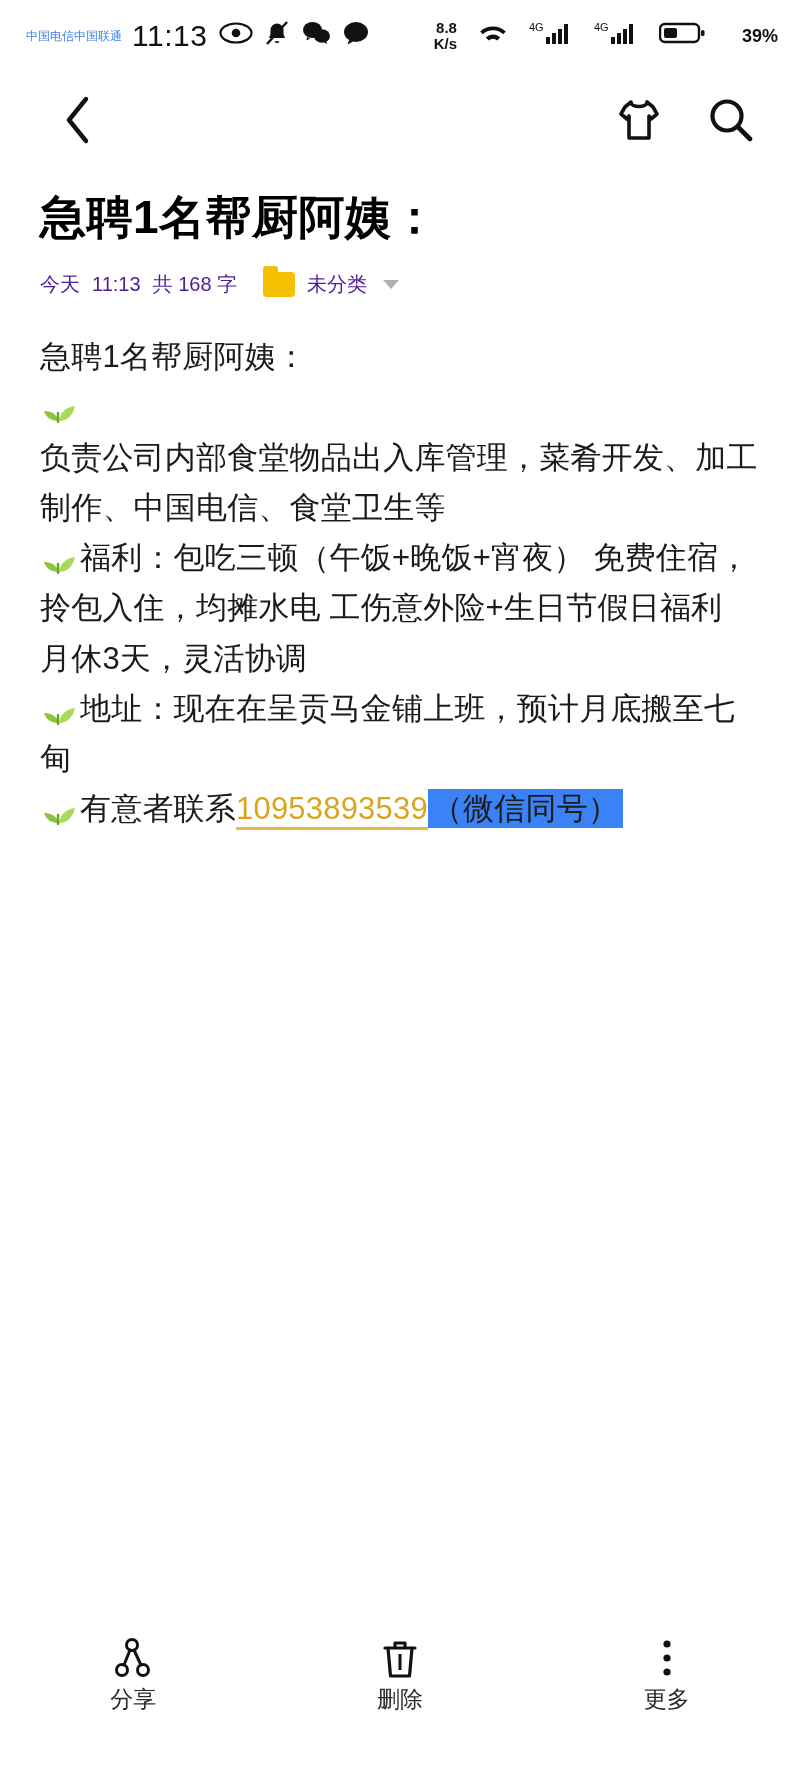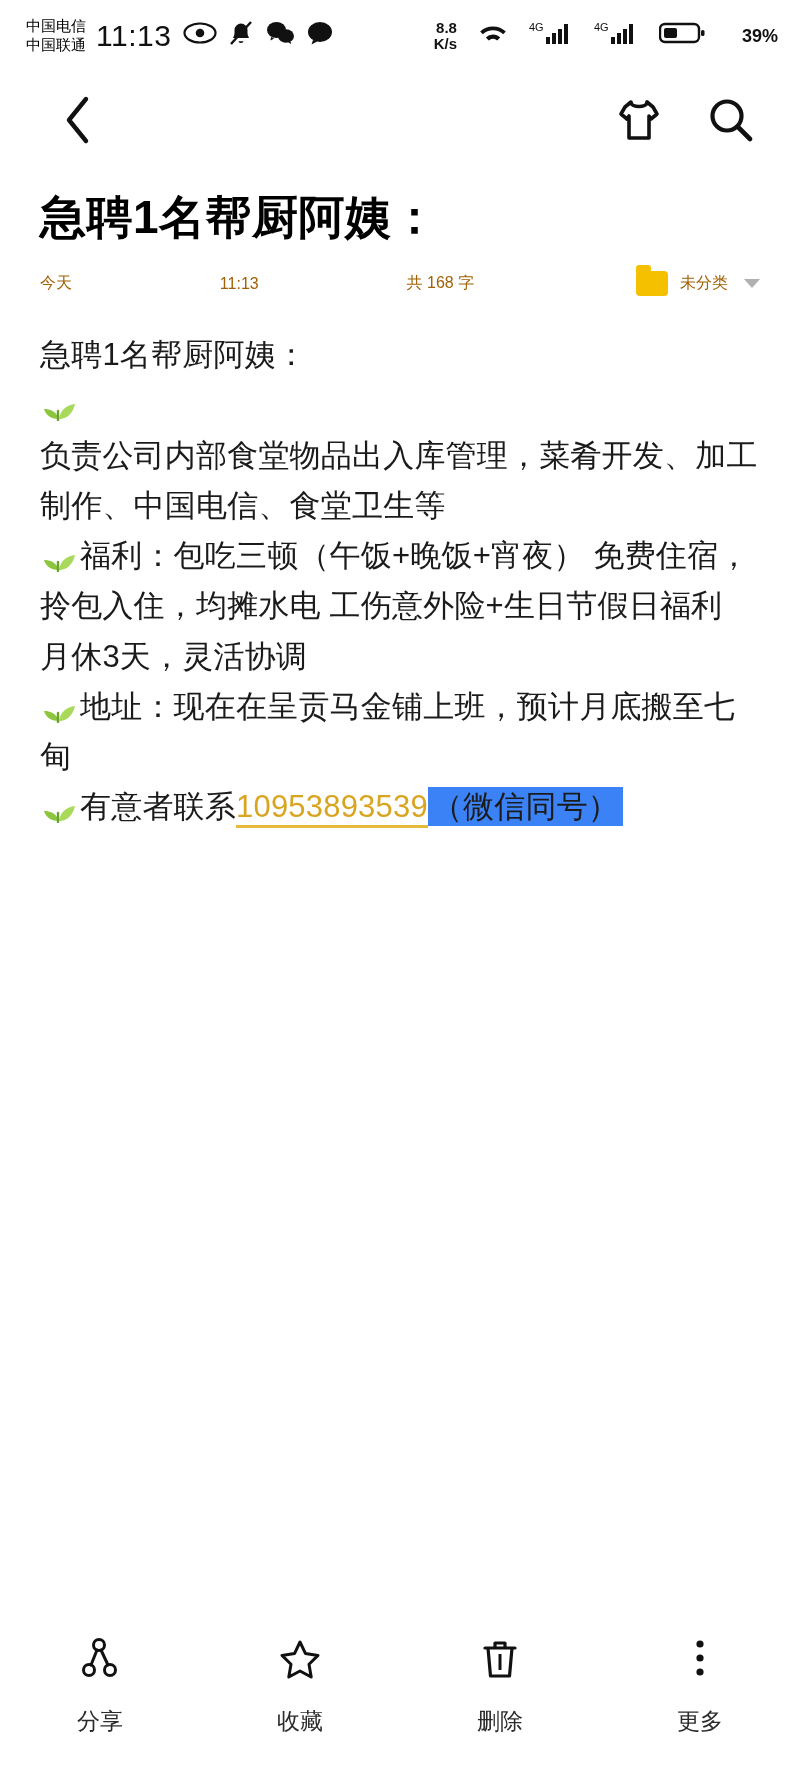--- a/index.html
+++ b/index.html
@@ -18,25 +18,24 @@
   .statusbar {
     height: 72px;
     display: flex;
     align-items: center;
     padding: 0 22px 0 26px;
     font-size: 28px;
     color: #111;
   }
   .carriers {
     display: flex;
-    flex-direction: column;
     justify-content: center;
-    font-size: 15px;
+    font-size: 12px;
     line-height: 1.25;
-    color: #000000;
+    color: #3b82f6;
     margin-right: 10px;
   }
   .clock {
     font-size: 30px;
     font-weight: 500;
     letter-spacing: .5px;
     margin-right: 12px;
   }
   .status-icons-left { display: flex; align-items: center; gap: 11px; }
   .status-right { margin-left: auto; display: flex; align-items: center; gap: 19px; }
@@ -72,25 +71,24 @@
     font-size: 46px;
     font-weight: 700;
     letter-spacing: .5px;
     color: #000;
     margin: 22px 0 0 0;
     line-height: 1.2;
   }
   .note-meta {
     display: flex;
     align-items: center;
-    font-size: 16px;
-    color: #a16207;
+    font-size: 20px;
+    color: #4c1d95;
     margin-top: 26px;
     gap: 12px;
-    justify-content: space-between;
   }
   .meta-folder {
     display: inline-flex;
     align-items: center;
     gap: 12px;
     margin-left: 14px;
   }
   .folder-icon {
     width: 32px; height: 25px;
     background: #f5c000;
@@ -145,21 +143,21 @@
     display: flex;
     align-items: flex-start;
     padding-top: 18px;
     background: #ffffff;
   }
   .tool {
     flex: 1;
     display: flex;
     flex-direction: column;
     align-items: center;
-    gap: 24px;
+    gap: 2px;
     cursor: pointer;
   }
   .tool-label {
     font-size: 23px;
     color: #2b2b2b;
   }
   .tool-ico { height: 46px; display: flex; align-items: center; justify-content: center; }
 </style>
 </head>
 <body>
@@ -323,28 +321,20 @@
         <circle cx="10" cy="33" r="5.5" fill="none" stroke="#111" stroke-width="3"></circle>
         <circle cx="31" cy="33" r="5.5" fill="none" stroke="#111" stroke-width="3"></circle>
         <circle cx="20" cy="8" r="5.5" fill="none" stroke="#111" stroke-width="3"></circle>
         <line x1="18" y1="13" x2="12" y2="28" stroke="#111" stroke-width="3" stroke-linecap="round"></line>
         <line x1="22" y1="13" x2="29" y2="28" stroke="#111" stroke-width="3" stroke-linecap="round"></line>
       </svg>
     </span>
     <span class="tool-label">分享</span>
   </div>
 
-  <div class="tool">
-    <span class="tool-ico">
-      <svg width="44" height="44" viewBox="0 0 44 44">
-        <polygon points="22,5 27.5,16.6 40,18.4 31,27.2 33.2,40 22,34 10.8,40 13,27.2 4,18.4 16.5,16.6" fill="none" stroke="#111" stroke-width="3" stroke-linejoin="round"></polygon>
-      </svg>
-    </span>
-    <span class="tool-label">收藏</span>
-  </div>
 
   <div class="tool">
     <span class="tool-ico">
       <svg width="42" height="44" viewBox="0 0 42 44">
         <path d="M6 11 H36" stroke="#111" stroke-width="3.2" stroke-linecap="round"></path>
         <path d="M16 11 V6 H26 V11" fill="none" stroke="#111" stroke-width="3.2" stroke-linejoin="round"></path>
         <path d="M9 11 L11.5 39 H30.5 L33 11" fill="none" stroke="#111" stroke-width="3.2" stroke-linejoin="round"></path>
         <line x1="21" y1="17" x2="21" y2="33" stroke="#111" stroke-width="3"></line>
       </svg>
     </span>

